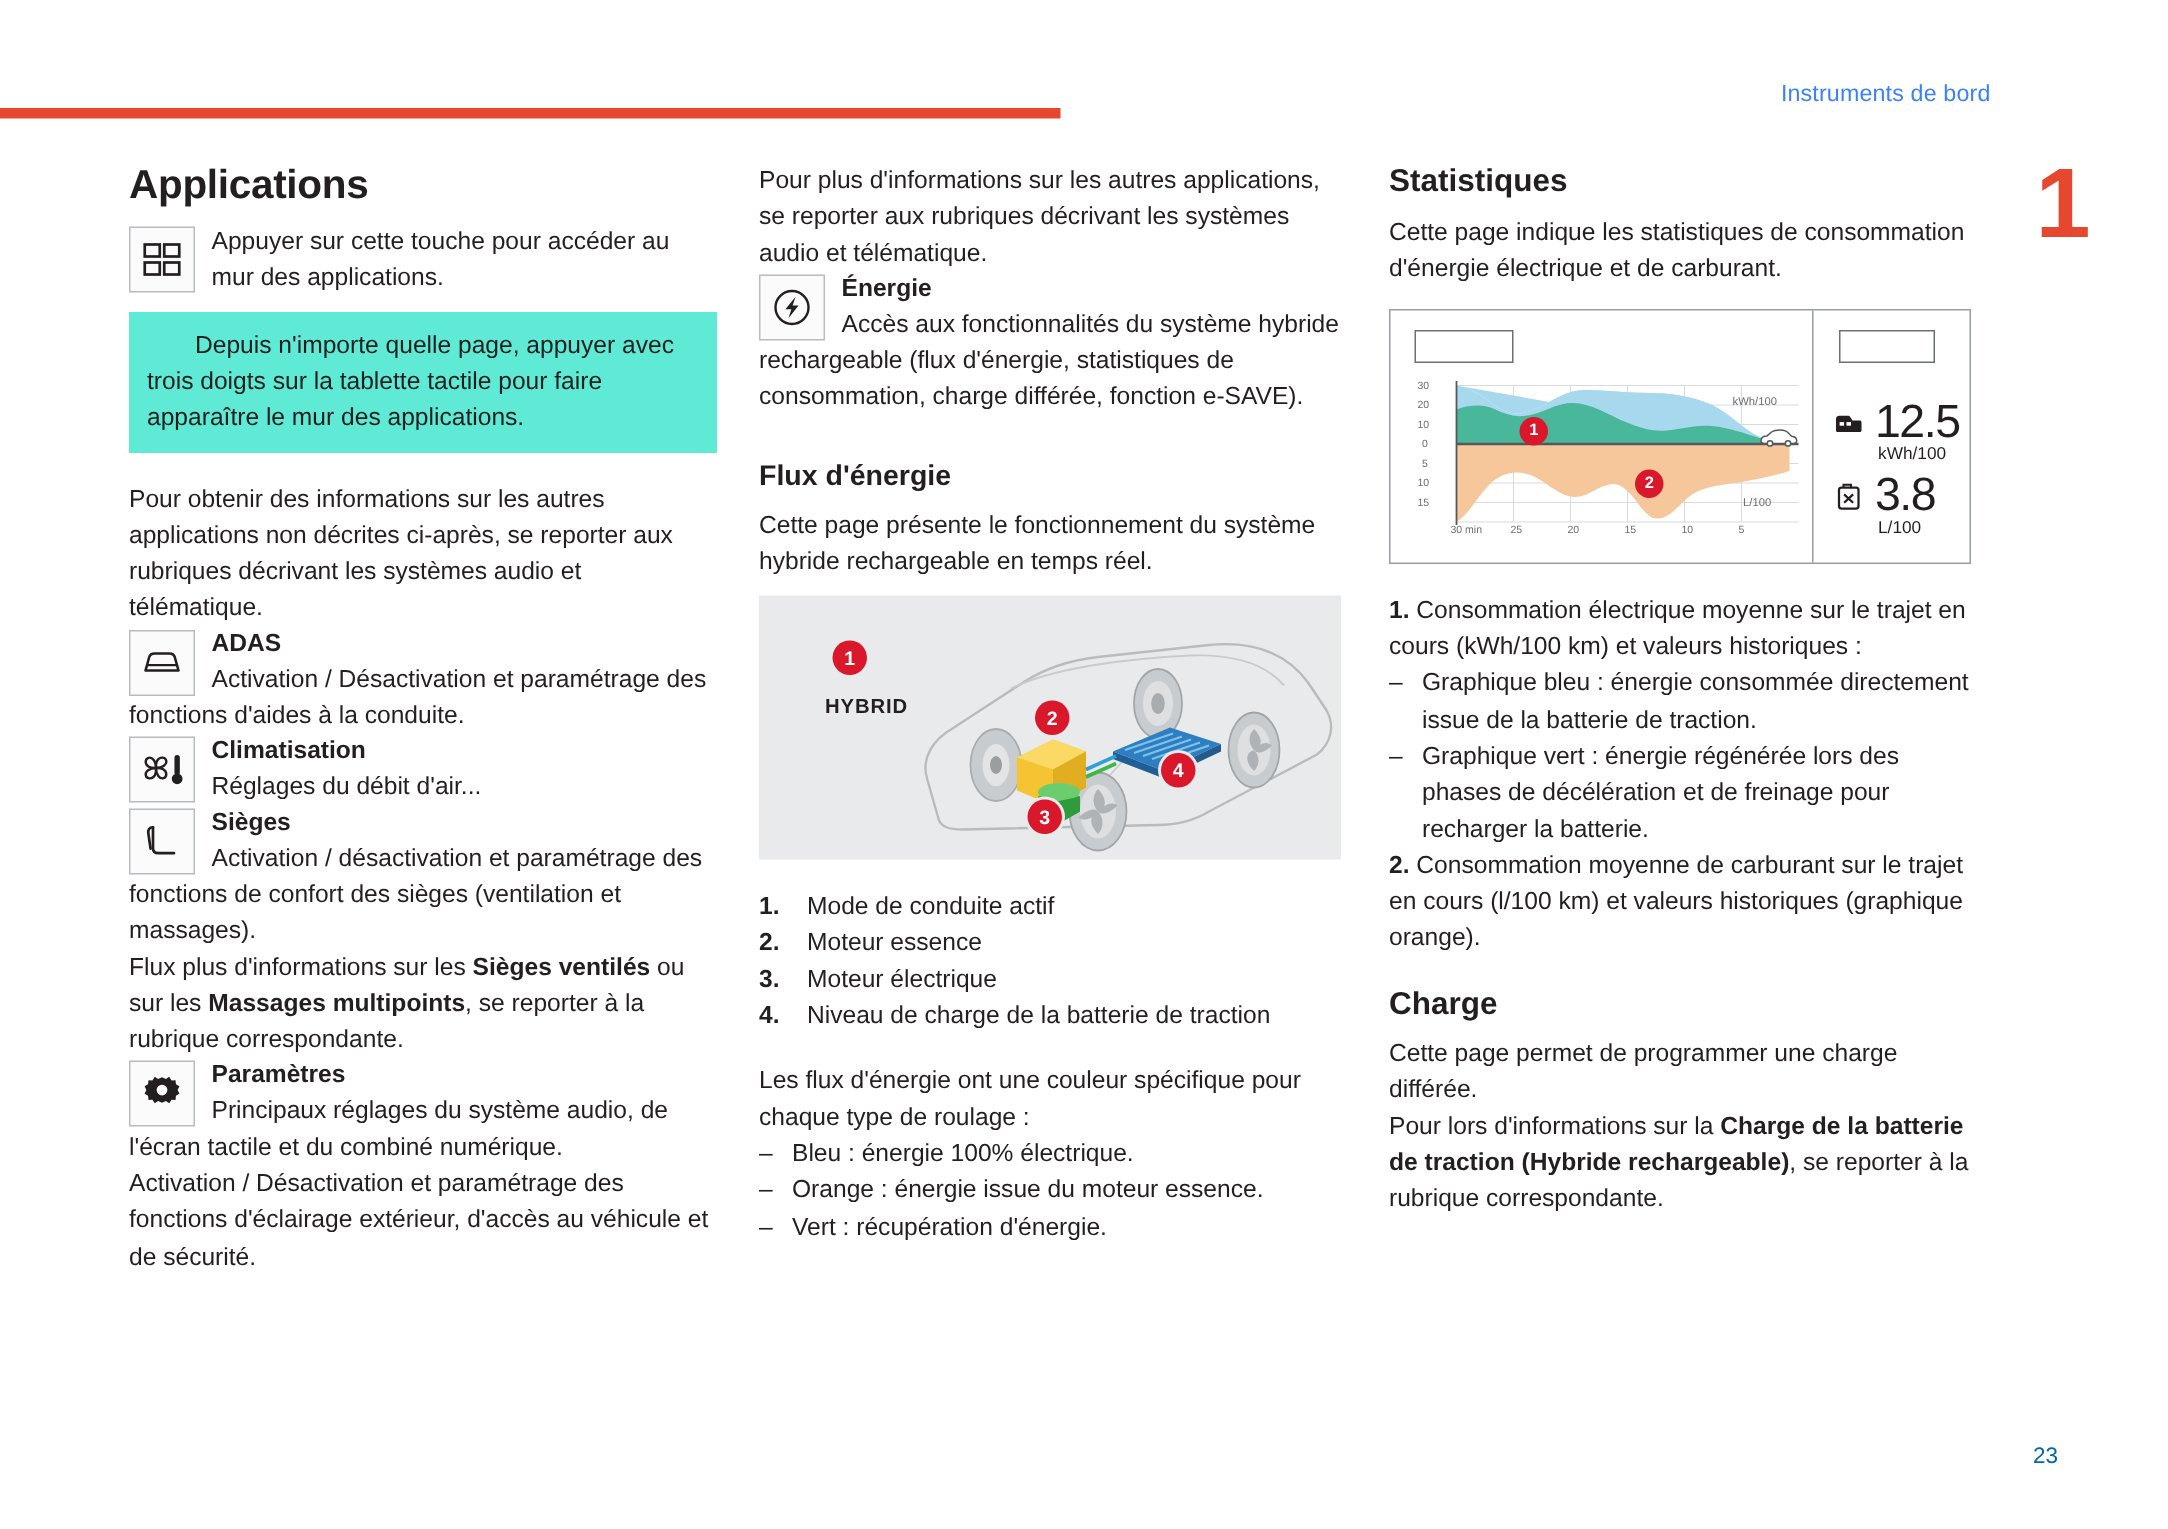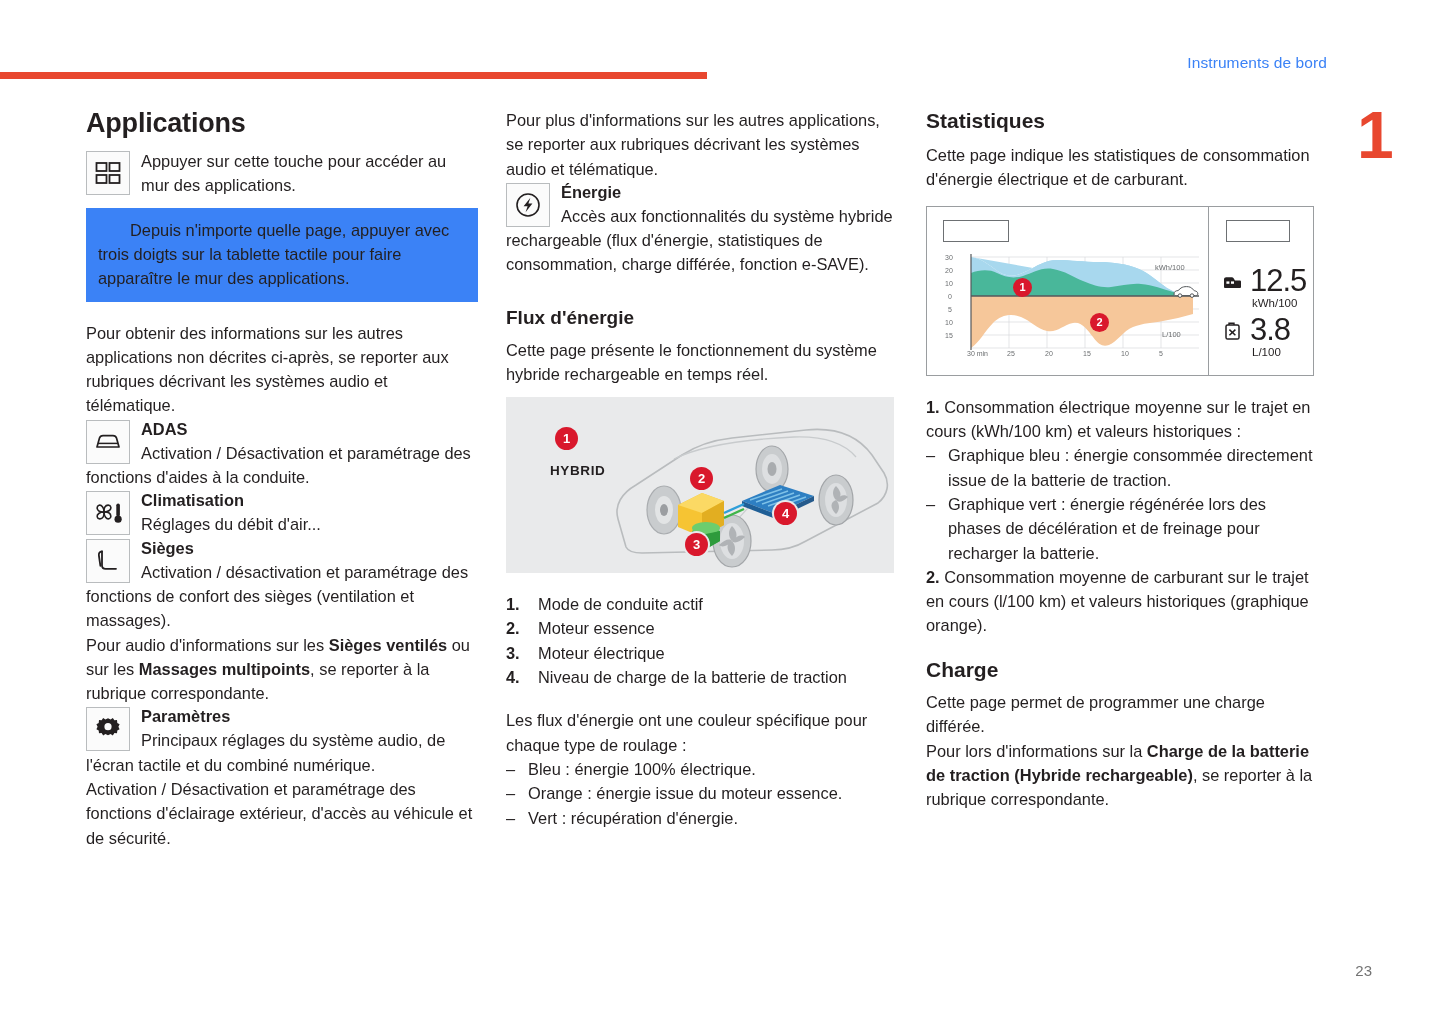--- a/index.html
+++ b/index.html
@@ -48,21 +48,21 @@
     font-size: 66px;
     font-weight: bold;
     line-height: 62px;
     text-align: center;
   }
   .page-number {
     position: absolute;
     right: 73px;
     bottom: 40px;
     font-size: 15px;
-    color: #737373;
+    color: #0369a1;
   }
 
   
   .col {
     position: absolute;
     top: 108px;
     width: 390px;
   }
   .col-1 { left: 86px; width: 392px; }
   .col-2 { left: 506px; width: 392px; }
@@ -106,21 +106,21 @@
     box-sizing: border-box;
     display: flex;
     align-items: center;
     justify-content: center;
   }
   .icon-box svg { display: block; }
   .entry .etitle { font-weight: bold; display: block; line-height: 23px; }
 
   
   .note {
-    background: #3b82f6;
+    background: #5eead4;
     padding: 10px 12px 11px 12px;
     font-size: 16.4px;
     line-height: 24.3px;
   }
   .note::after { content: ""; display: block; clear: both; }
   .note .ibadge {
     float: left;
     width: 13px;
     margin: 3px 13px 0 6px;
   }
@@ -290,21 +290,21 @@
       <span class="icon-box">
         <svg width="30" height="30" viewBox="0 0 30 30">
           <path d="M9 5.5 L9 19.5 C9 21.6 10.3 22.8 12.6 22.8 L23 22.8" fill="none" stroke="#231f20" stroke-width="1.8" stroke-linecap="round" stroke-linejoin="round"></path>
           <path d="M9 5.5 C6.4 5.5 5.6 7.2 5.9 9.6 L7.4 19.8" fill="none" stroke="#231f20" stroke-width="1.8" stroke-linecap="round"></path>
         </svg>
       </span>
       <span class="etitle">Sièges</span>
       <span>Activation / désactivation et paramétrage des fonctions de confort des sièges (ventilation et massages).</span>
     </div>
 
-    <p class="body"><span>Pour audio d'informations sur les </span><span class="bold">Sièges ventilés</span><span> ou sur les </span><span class="bold">Massages multipoints</span><span>, se reporter à la rubrique correspondante.</span></p>
+    <p class="body"><span>Flux plus d'informations sur les </span><span class="bold">Sièges ventilés</span><span> ou sur les </span><span class="bold">Massages multipoints</span><span>, se reporter à la rubrique correspondante.</span></p>
 
     <div class="entry">
       <span class="icon-box">
         <svg width="28" height="28" viewBox="0 0 28 28">
           <path d="M14 3.2 L16.6 4.4 L18.8 2.9 L20.4 5.3 L23 5.1 L23.3 7.9 L25.6 9.2 L24.4 11.7 L25.6 14.2
                    L23.3 15.5 L23 18.3 L20.4 18.1 L18.8 20.5 L16.6 19 L14 20.2 L11.4 19 L9.2 20.5 L7.6 18.1
                    L5 18.3 L4.7 15.5 L2.4 14.2 L3.6 11.7 L2.4 9.2 L4.7 7.9 L5 5.1 L7.6 5.3 L9.2 2.9 L11.4 4.4 Z" fill="#231f20"></path>
           <circle cx="14" cy="11.7" r="3.6" fill="#fbfbfb"></circle>
         </svg>
       </span>

